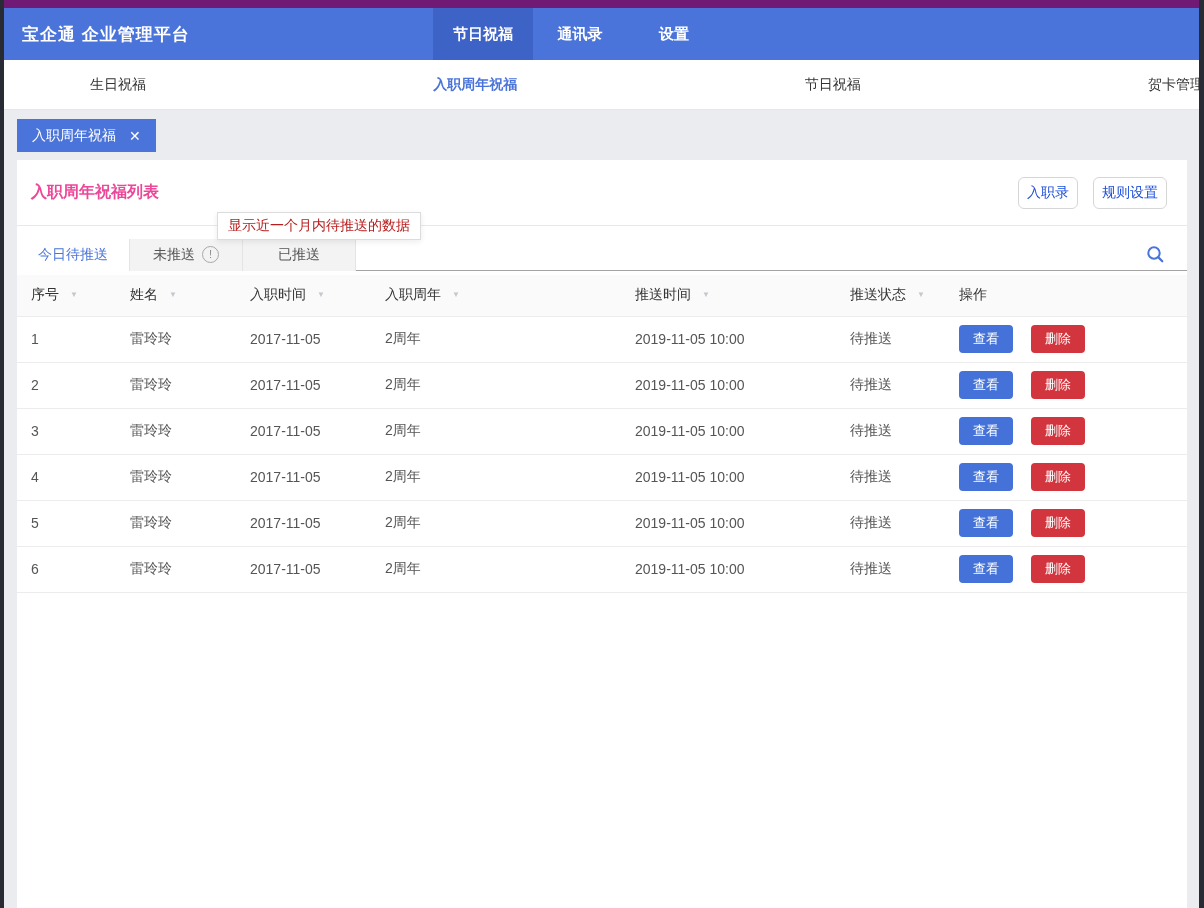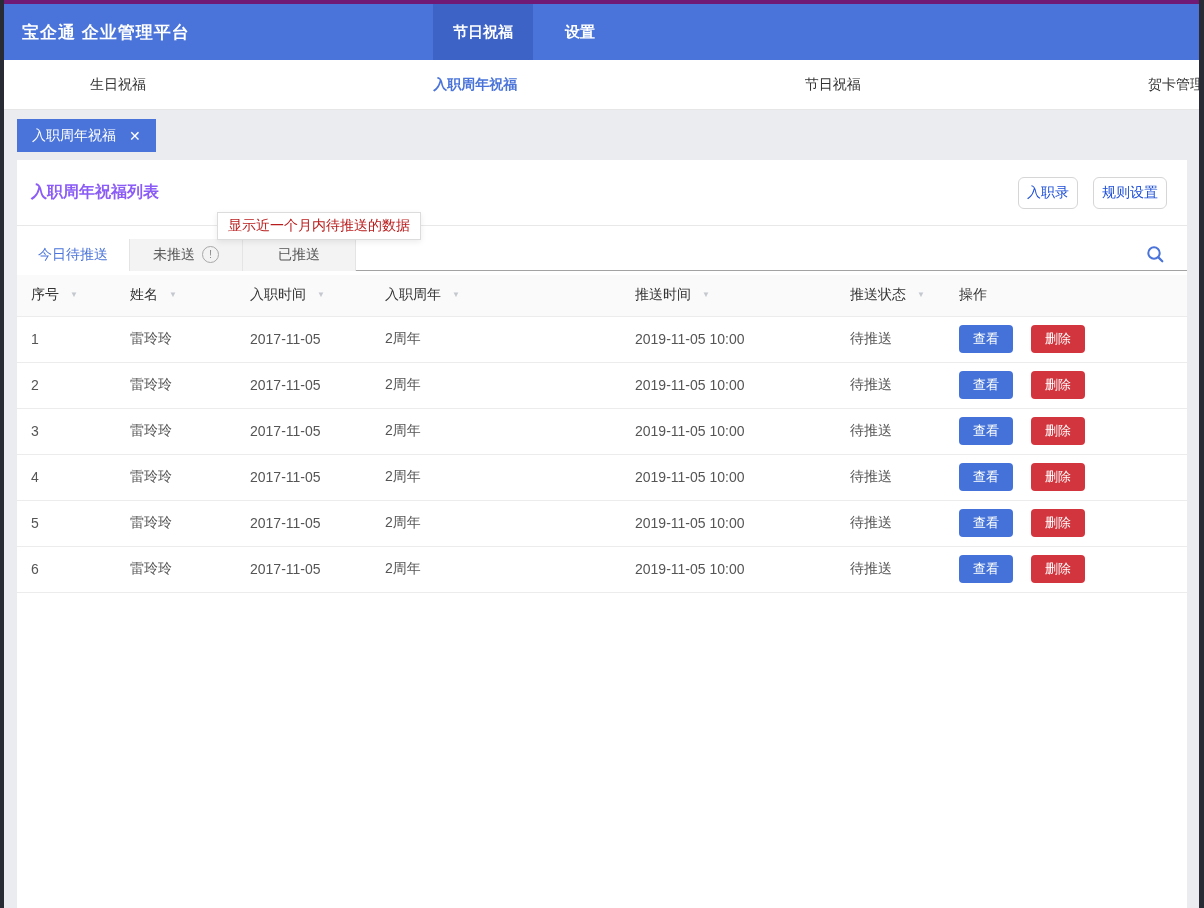--- a/index.html
+++ b/index.html
@@ -12,21 +12,21 @@
     color: #333;
   }
   .edge { position: absolute; top: 0; bottom: 0; background: #282b33; z-index: 60; }
   .edge-left  { left: 0;  width: 4px; }
   .edge-right { right: 0; width: 5px; }
 
   
   .topbar {
     height: 60px;
     background: #4a74d9;
-    border-top: 4px solid #701a75;
+    border-top: 8px solid #701a75;
     display: flex;
     align-items: center;
     position: relative;
     color: #fff;
   }
   .brand {
     margin-left: 22px;
     font-size: 17px;
     font-weight: bold;
     letter-spacing: 1px;
@@ -66,21 +66,21 @@
   .chip-close { font-size: 14px; font-weight: bold; line-height: 1; cursor: pointer; }
 
   .panel { background: #fff; height: 748px; position: relative; }
 
   .panel-header {
     height: 66px;
     display: flex; align-items: center; justify-content: space-between;
     padding: 0 20px 0 14px;
     border-bottom: 1px solid #e8e8e8;
   }
-  .panel-title { font-size: 16px; font-weight: bold; color: #8b5cf6; }
+  .panel-title { font-size: 16px; font-weight: bold; color: #ec4899; }
   .header-buttons { display: flex; gap: 15px; }
   .header-buttons button {
     height: 32px; padding: 0 8px;
     background: #fff; border: 1px solid #d6d6d6; border-radius: 6px;
     font-size: 14px; color: #1d4ed8; cursor: pointer;
     font-family: inherit; white-space: nowrap;
   }
 
   .tooltip {
     position: absolute; left: 200px; top: 52px;
@@ -140,20 +140,23 @@
 <body>
 
 <div class="edge edge-left"></div>
 <div class="edge edge-right"></div>
 
 <header class="topbar">
   <div class="brand">宝企通 企业管理平台</div>
   <nav class="top-nav" id="top-nav">
       <div class="tn-item active">
      <span>节日祝福</span>
+   </div>
+      <div class="tn-item ">
+     <span>通讯录</span>
    </div>
       <div class="tn-item ">
      <span>设置</span>
    </div>
     </nav>
 </header>
 
 <nav class="subnav" id="sub-nav">
     <span class="sn-item ">生日祝福</span>
     <span class="sn-item active">入职周年祝福</span>

